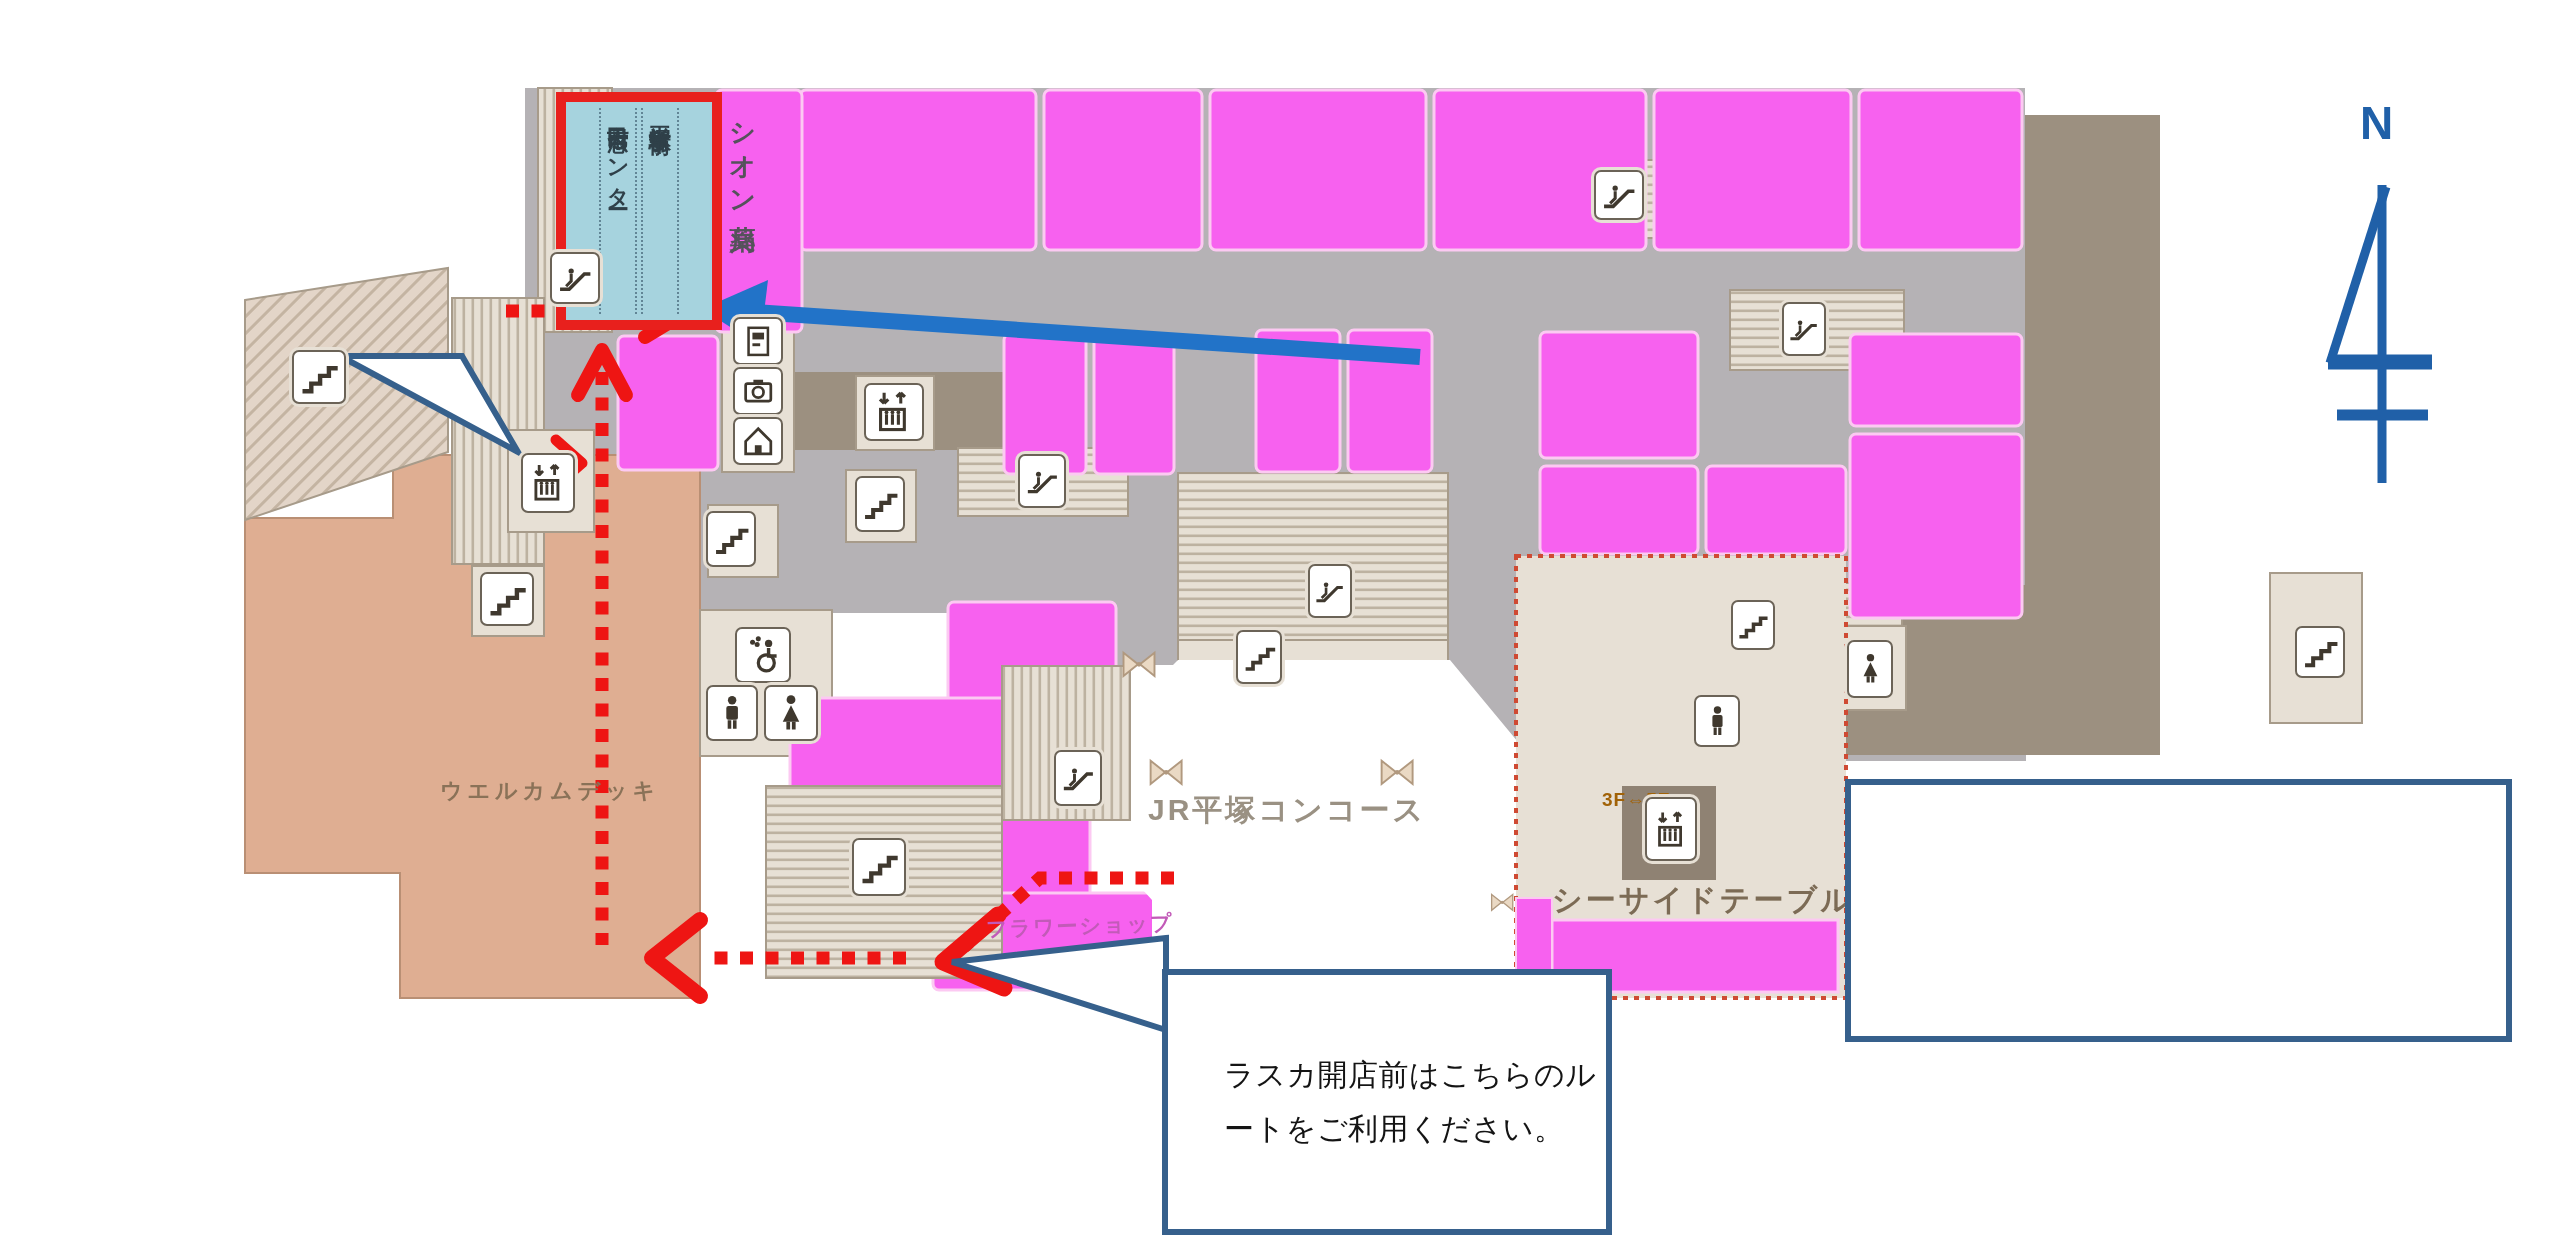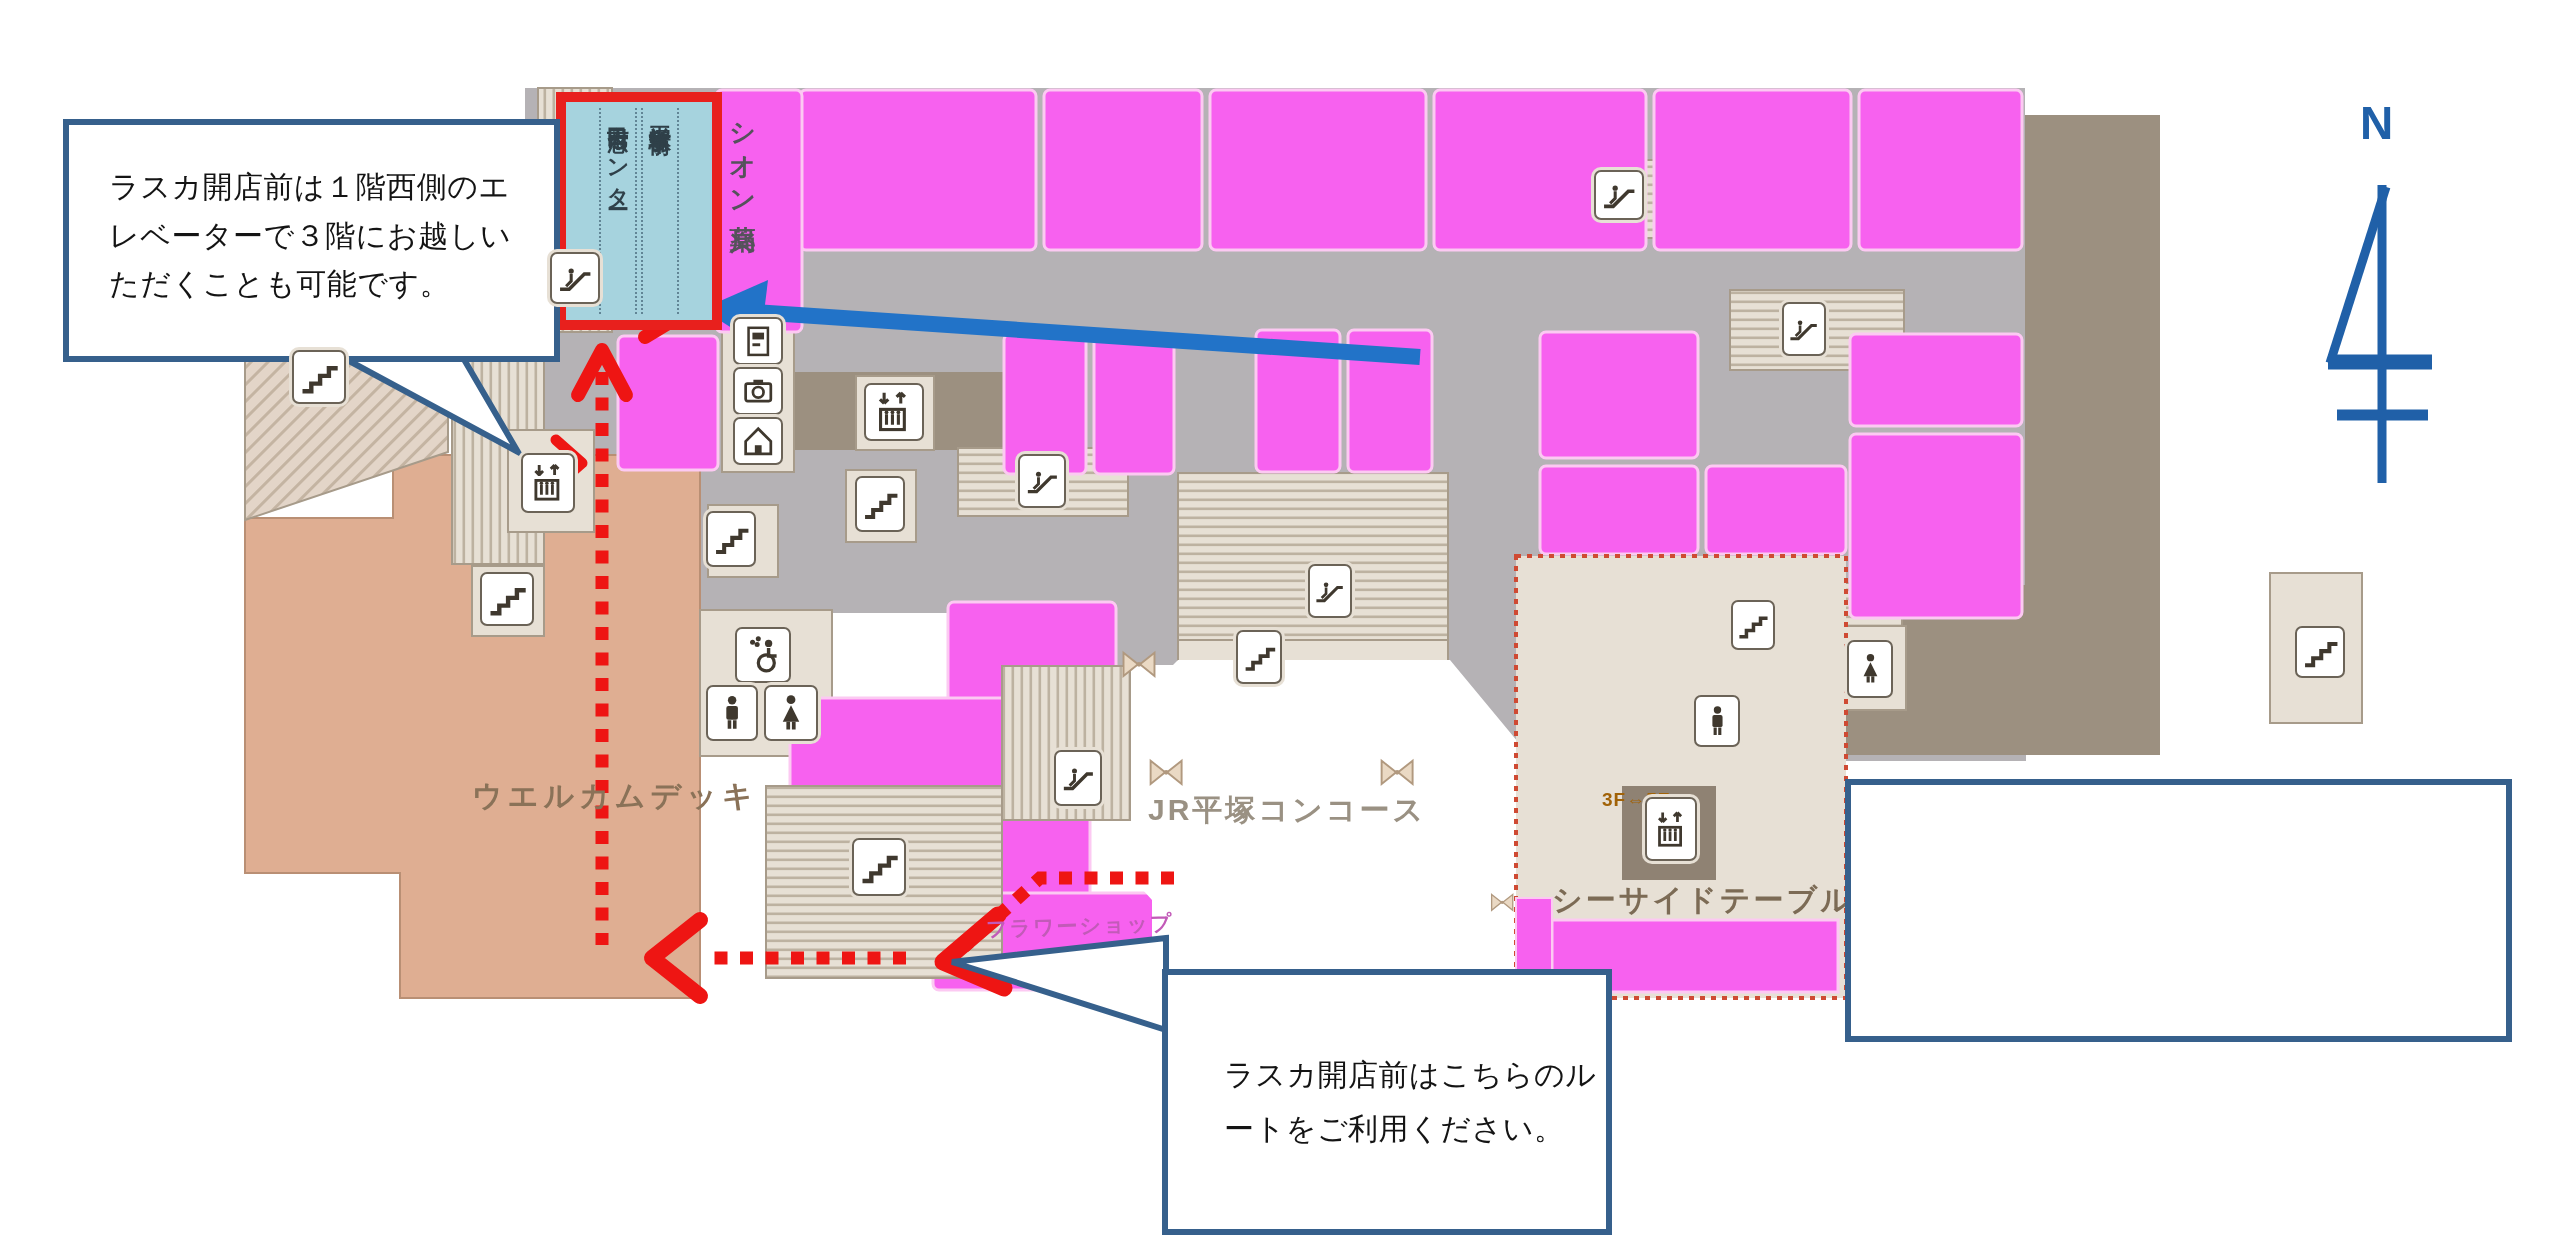--- a/index.html
+++ b/index.html
@@ -20,21 +20,21 @@
   
   .civic{position:absolute;left:556px;top:92px;width:166px;height:238px;background:#a6d3de;
          border:10px solid #e8201d;box-sizing:border-box;display:flex;flex-direction:row-reverse;
          justify-content:center;gap:4px;padding:6px 2px;}
   .vtext{writing-mode:vertical-rl;text-orientation:upright;}
   .civic .vtext{font-size:22px;font-weight:700;color:#2f4049;letter-spacing:2px;
                 border-left:2px dotted rgba(40,70,90,.55);border-right:2px dotted rgba(40,70,90,.55);
                 padding:0 2px;}
   .lbl{position:absolute;white-space:nowrap;}
   .lbl.pharmacy{left:726px;top:104px;height:230px;font-size:26px;font-weight:600;color:#55525b;letter-spacing:4px;}
-  .lbl.deck{left:440px;top:776px;font-size:30px;font-weight:700;color:#8a7258;letter-spacing:5px;margin-left:32px;}
+  .lbl.deck{left:440px;top:776px;font-size:22px;font-weight:700;color:#8a7258;letter-spacing:5px;}
   .lbl.jr{left:1148px;top:790px;font-size:30px;font-weight:700;color:#9a9183;letter-spacing:3px;}
   .lbl.seaside{left:1552px;top:880px;font-size:30px;font-weight:700;color:#7c6b55;letter-spacing:3px;}
   .lbl.flower{left:986px;top:912px;font-size:21px;font-weight:700;color:#c25ab8;letter-spacing:2px;transform:rotate(-2deg);}
   .lbl.floors{left:1602px;top:789px;font-size:19px;font-weight:600;color:#a16207;letter-spacing:1px;}
   .lbl.north{left:2360px;top:96px;font-size:46px;font-weight:700;color:#2060a8;}
   
   .mapicon{position:absolute;background:#fff;border:2px solid #6b6357;border-radius:7px;
            box-shadow:0 0 0 3px #e7e0d5;display:flex;align-items:center;justify-content:center;
            box-sizing:border-box;}
   .mapicon svg{width:88%;height:88%;}
@@ -177,23 +177,20 @@
   </div>
 
   <div class="lbl pharmacy vtext">シオン薬局</div>
   <div class="lbl deck">ウエルカムデッキ</div>
   <div class="lbl jr">JR平塚コンコース</div>
   <div class="lbl seaside">シーサイドテーブル</div>
   <div class="lbl flower">フラワーショップ</div>
   <div class="lbl floors">3F⇔5F</div>
   <div class="lbl north">N</div>
 
-  <div class="callout west">
-    <span>ラスカ開店前は１階西側のエレベーターで３階にお越しいただくことも可能です。</span>
-  </div>
 
   <div class="callout south">
     <span>ラスカ開店前はこちらのルートをご利用ください。</span>
   </div>
 
   <div class="legend">
   </div>
 
   <div id="icon-layer">
       <div class="mapicon" style="left: 550px; top: 252px; width: 50px; height: 52px;">

